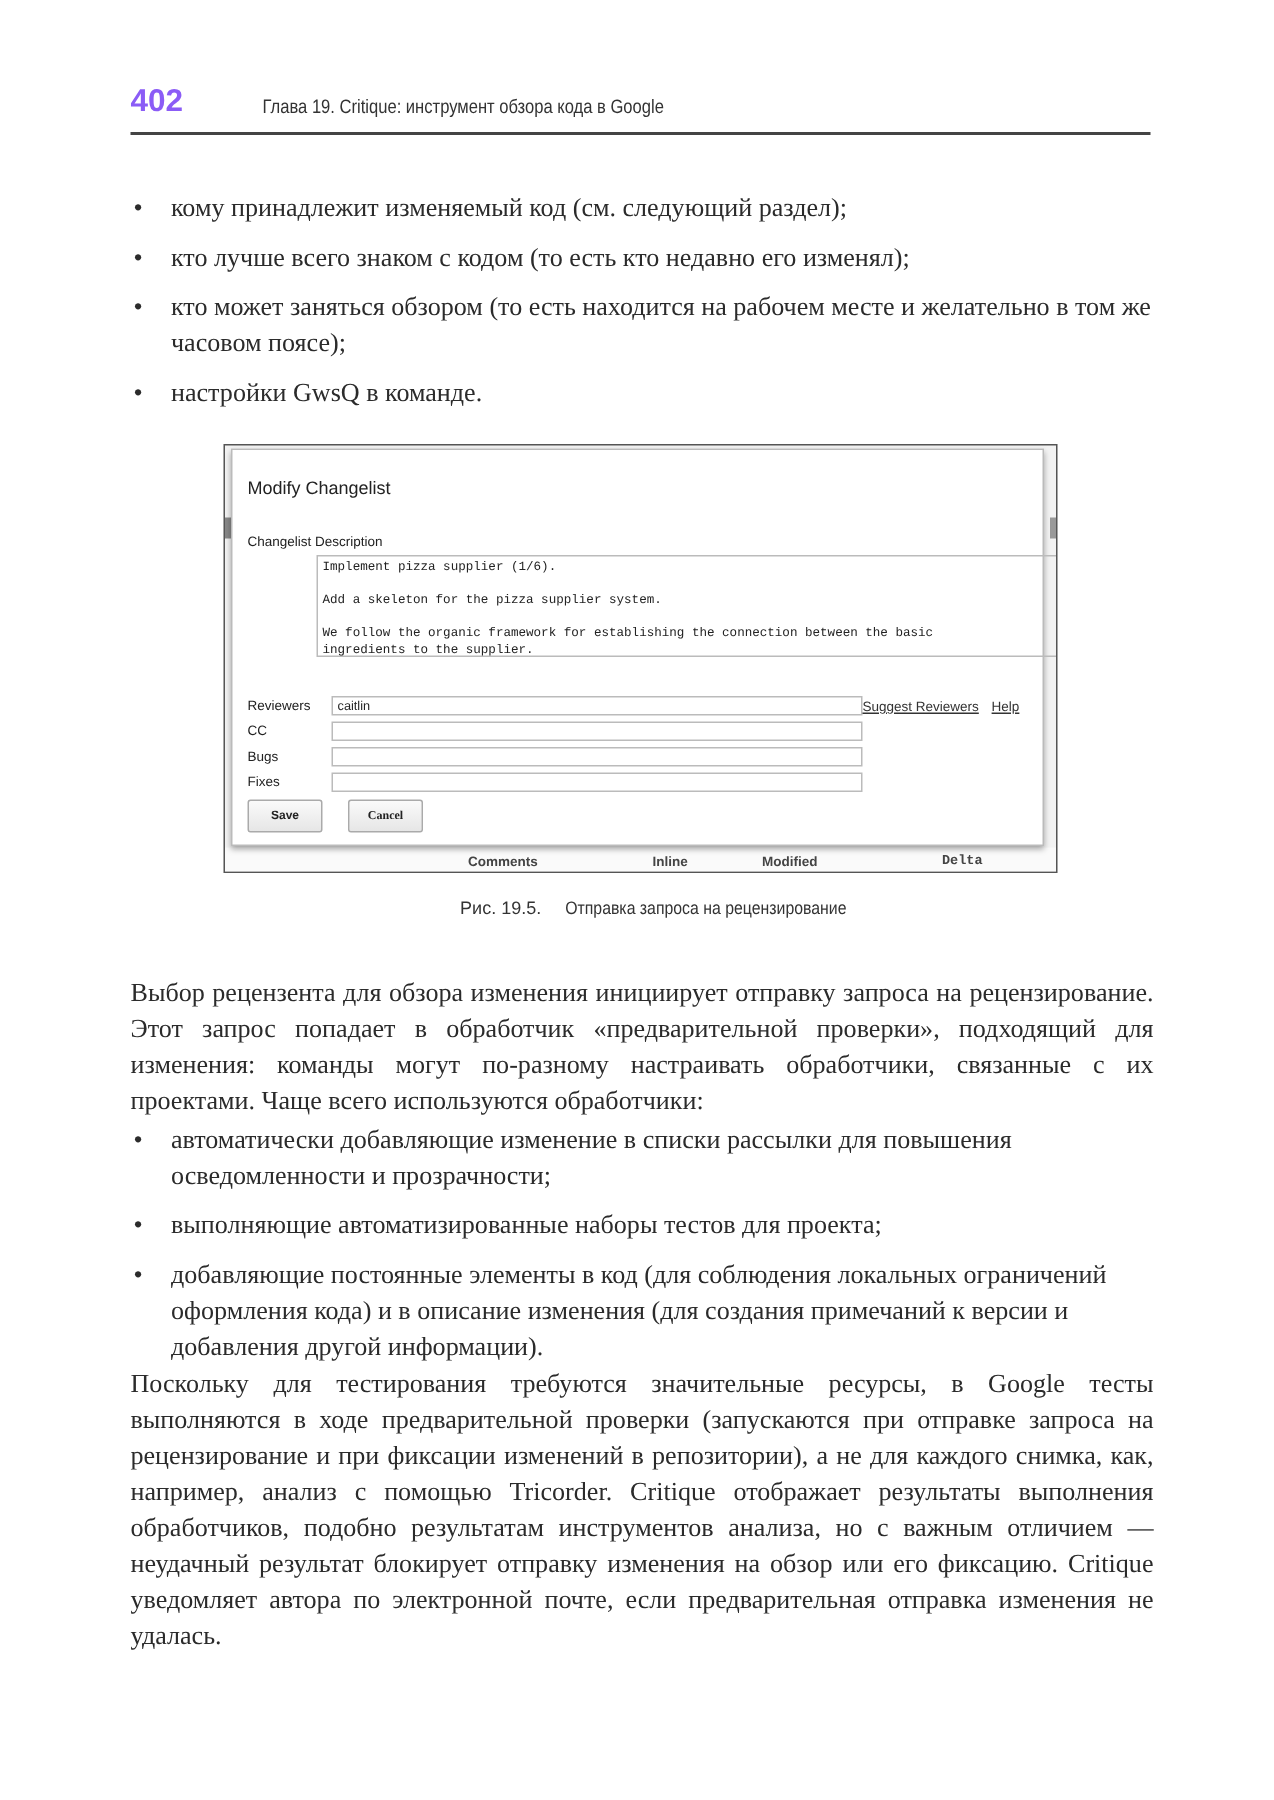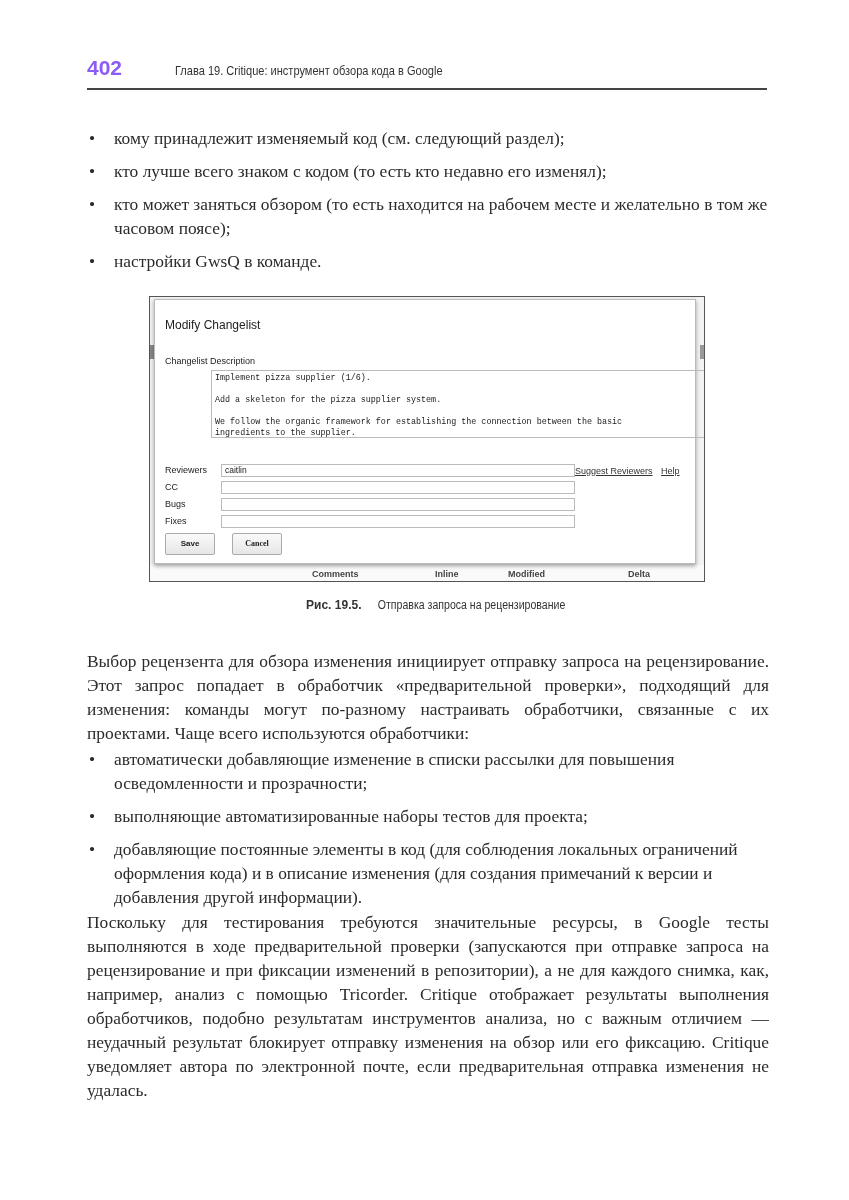--- a/index.html
+++ b/index.html
@@ -23,21 +23,21 @@
   .desc-label { position: absolute; left: 10px; top: 56px; font-size: 9px; }
   .desc-area { position: absolute; left: 12px; top: 70px; width: 518px; height: 68px; border: 1px solid #bbb; font-family: "Liberation Mono", monospace; font-size: 8.4px; line-height: 11px; padding: 2px 3px; box-sizing: border-box; white-space: pre; color: #222; margin-left: 44px; }
   .resize { position: absolute; right: 1px; bottom: 1px; font-size: 7px; color: #777; }
   .field-row { position: absolute; left: 10px; height: 14px; }
   .field-label { position: absolute; left: 0; top: 1px; font-size: 9px; }
   .field-input { position: absolute; left: 56px; top: 0; width: 346px; height: 11px; border: 1px solid #bbb; font-size: 8.5px; padding: 0 3px; line-height: 11px; }
   .links { position: absolute; left: 420px; top: 166px; font-size: 9px; white-space: nowrap; }
   .links a { color: #333; text-decoration: underline; margin-right: 6px; }
   .btn { position: absolute; top: 233px; height: 20px; border: 1px solid #aaa; background: linear-gradient(#fafafa,#e6e6e6); font-size: 8px; font-weight: bold; text-align: center; line-height: 20px; border-radius: 2px; }
   .caption { position: absolute; left: 0; width: 849px; top: 598px; text-align: center; font-family: "Liberation Sans", sans-serif; font-size: 12px; color: #333; }
-  .caption b { font-weight: bold; padding-left: 35px; }
+  .caption b { font-weight: normal; padding-left: 35px; }
   .caption span.t { display: inline-block; transform: scaleX(0.88); }
 </style>
 </head>
 <body>
 
 <div class="header">
   <span class="page-num">402</span>
   <span class="running-title">Глава 19. Critique: инструмент обзора кода в Google</span>
 </div>
 
@@ -48,21 +48,21 @@
   <li><span class="dot">•</span><span>настройки GwsQ в команде.</span></li>
 </ul>
 
 <div class="figure">
   <div class="bg-strip-l"></div>
   <div class="bg-strip-r"></div>
   <div class="bg-footer">
     <span class="bg-col" style="left:162px;">Comments</span>
     <span class="bg-col" style="left:285px;margin-top:34px;">Inline</span>
     <span class="bg-col" style="left:358px;">Modified</span>
-    <span class="bg-col" style="left:478px;">Delta</span>
+    <span class="bg-col" style="left:478px;font-family:Liberation Mono, monospace;">Delta</span>
   </div>
   <div class="dialog">
     <div class="dlg-title">Modify Changelist</div>
     <div class="desc-label">Changelist Description</div>
     <div class="desc-area"><span>Implement pizza supplier (1/6).
 
 Add a skeleton for the pizza supplier system.
 
 We follow the organic framework for establishing the connection between the basic
 ingredients to the supplier.</span><span class="resize">◢</span></div>

